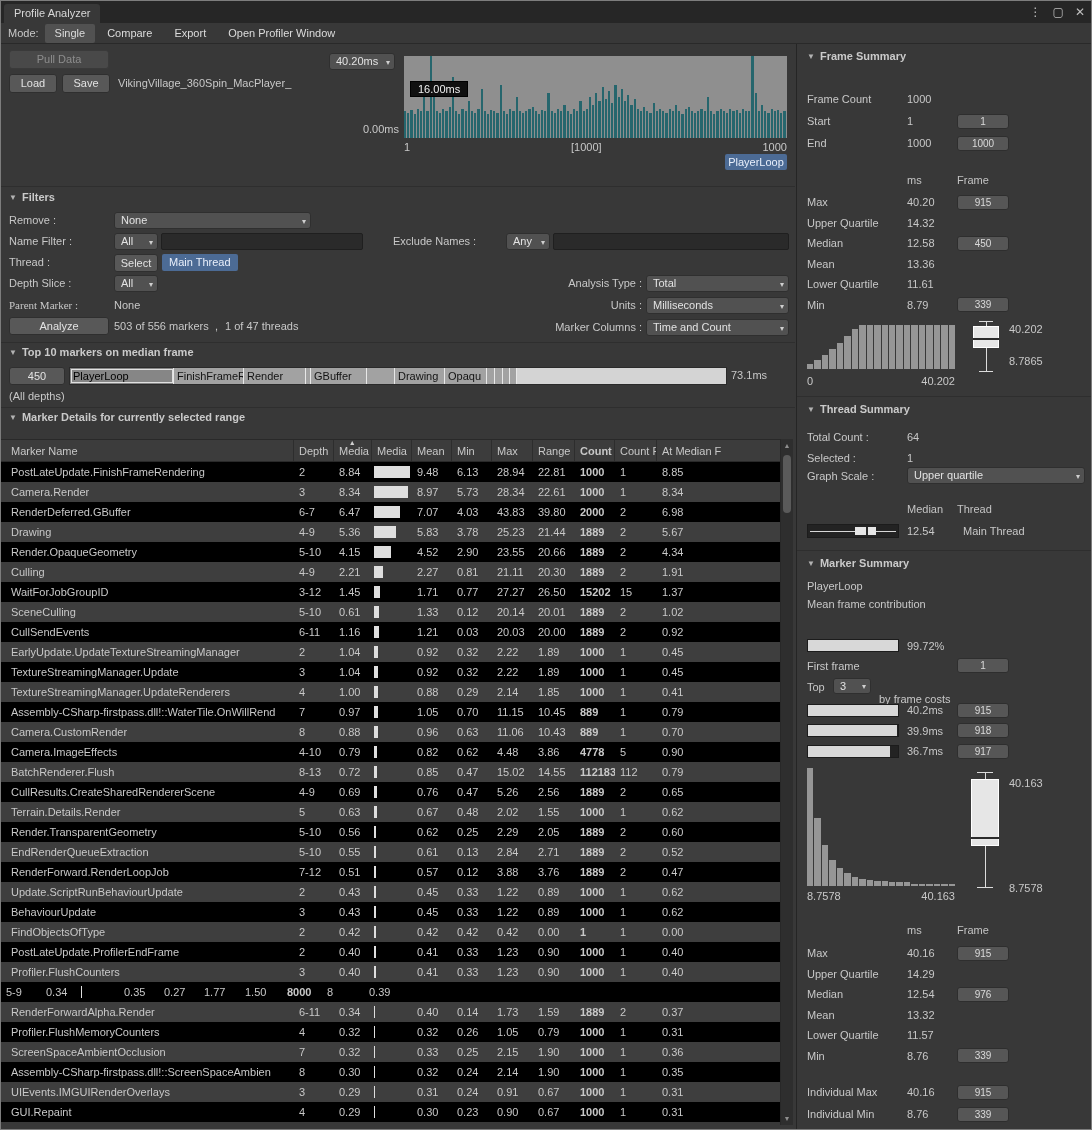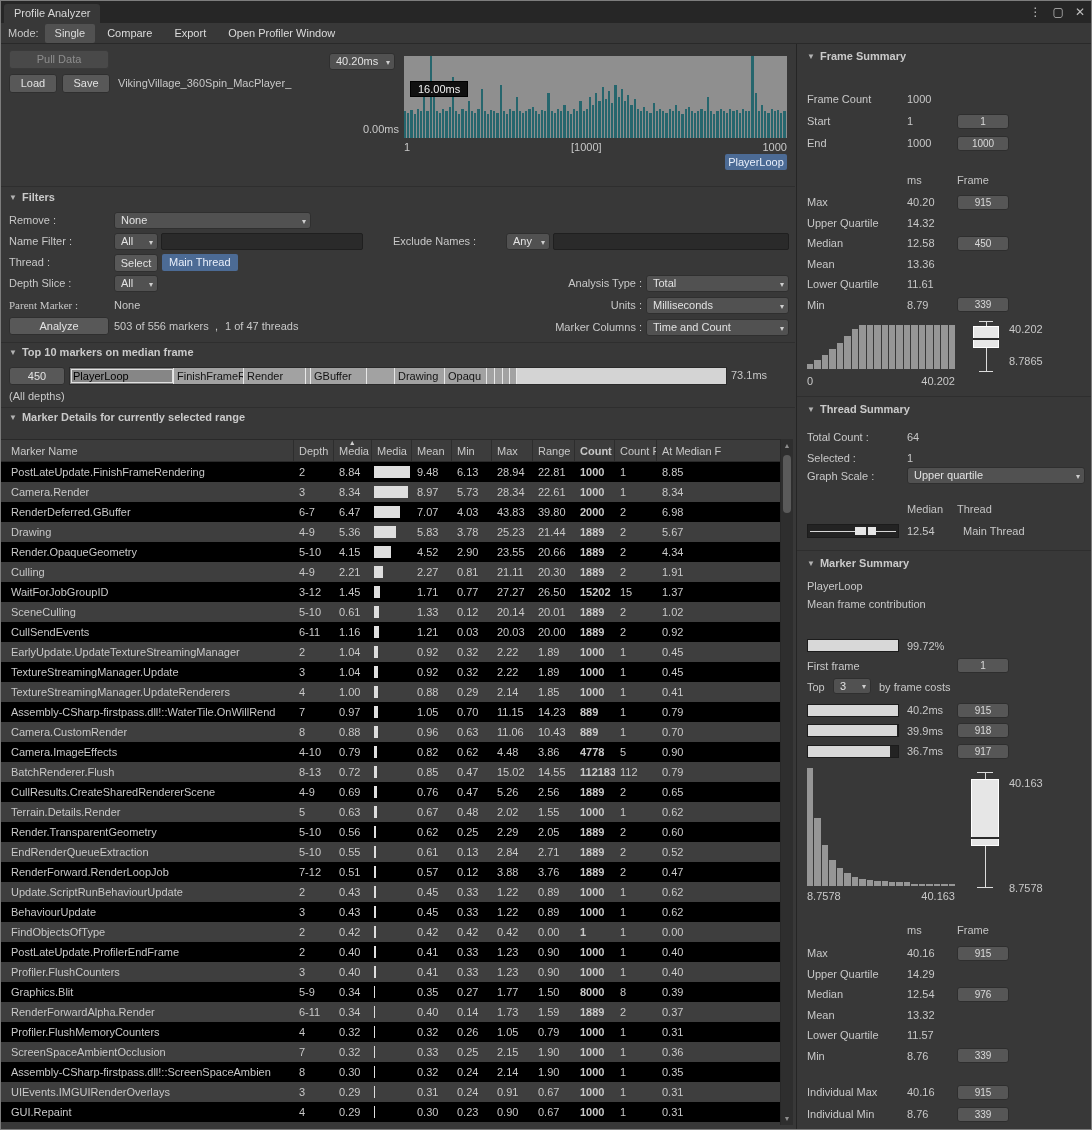--- a/index.html
+++ b/index.html
@@ -562,21 +562,21 @@
         <div class="trow">
           <div class="tcell c-name">Assembly-CSharp-firstpass.dll!::WaterTile.OnWillRend</div>
           <div class="tcell c-depth">7</div>
           <div class="tcell c-med">0.97</div>
           <div class="c-bar">
             <div class="mbar" style="width: 3.95023px;"></div>
           </div>
           <div class="tcell c-mean">1.05</div>
           <div class="tcell c-min">0.70</div>
           <div class="tcell c-max">11.15</div>
-          <div class="tcell c-range">14.23</div>
+          <div class="tcell c-range">10.45</div>
           <div class="tcell c-count">889</div>
           <div class="tcell c-cfrac">1</div>
           <div class="tcell c-atmed">0.79</div>
         </div>
         <div class="trow alt">
           <div class="tcell c-name">Camera.CustomRender</div>
           <div class="tcell c-depth">8</div>
           <div class="tcell c-med">0.88</div>
           <div class="c-bar">
             <div class="mbar" style="width: 3.58371px;"></div>
@@ -763,21 +763,20 @@
           </div>
           <div class="tcell c-mean">0.41</div>
           <div class="tcell c-min">0.33</div>
           <div class="tcell c-max">1.23</div>
           <div class="tcell c-range">0.90</div>
           <div class="tcell c-count">1000</div>
           <div class="tcell c-cfrac">1</div>
           <div class="tcell c-atmed">0.40</div>
         </div>
         <div class="trow">
-          <div class="tcell c-name">Graphics.Blit</div>
           <div class="tcell c-depth">5-9</div>
           <div class="tcell c-med">0.34</div>
           <div class="c-bar">
             <div class="mbar" style="width: 1.38462px;"></div>
           </div>
           <div class="tcell c-mean">0.35</div>
           <div class="tcell c-min">0.27</div>
           <div class="tcell c-max">1.77</div>
           <div class="tcell c-range">1.50</div>
           <div class="tcell c-count">8000</div>
@@ -1036,21 +1035,21 @@
       <span class="glabel" style="left:10px;top:3px;">First frame</span>
       <div class="fbtn" style="position:absolute;left:160px;top:1px;">1</div>
     </div>
 
     <div class="rp ms-top">
       <span class="glabel" style="left:10px;top:3px;">Top</span>
       <div class="dd" style="left:36px;top:0;width:38px;height:16px;line-height:14px;">
         <span>3</span>
         <span class="dd-arrow">▾</span>
       </div>
-      <span class="glabel" style="left:82px;top:3px;">by frame costs</span>
+      <span class="glabel" style="left:82px;top:15px;">by frame costs</span>
     </div>
 
     <div class="rp ms-topframes">
         <div class="srow">
           <div>
             <div class="bartrack">
               <div class="barfill" style="width: 100%;"></div>
             </div>
           </div>
           <div class="sval">40.2ms</div>

